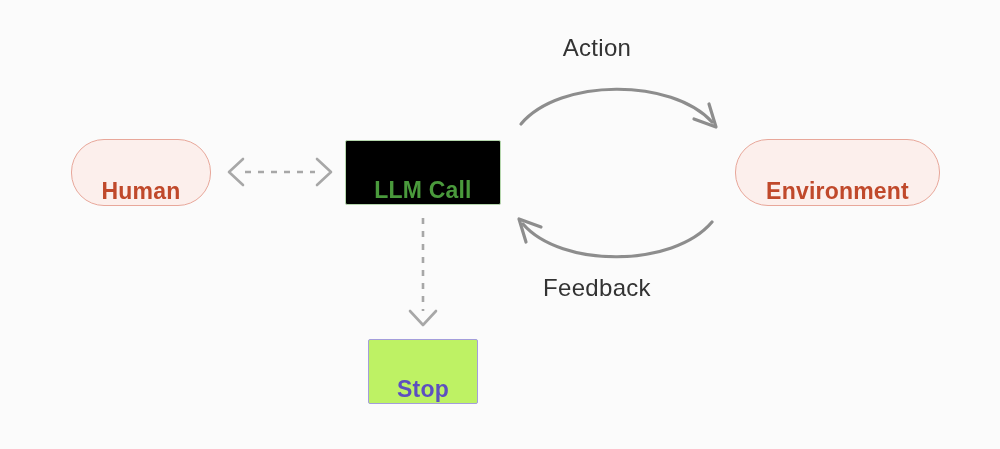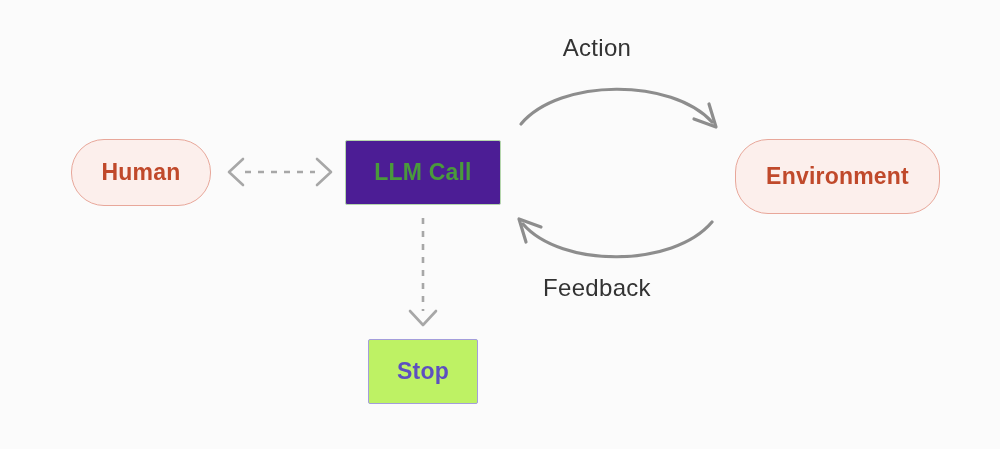--- a/index.html
+++ b/index.html
@@ -23,21 +23,21 @@
   .svg-layer {
     position: absolute;
     left: 0;
     top: 0;
     width: 1000px;
     height: 449px;
   }
   .node {
     position: absolute;
     display: flex;
-    align-items: center;
+    align-items: flex-end;
     justify-content: center;
     box-sizing: border-box;
     font-weight: bold;
     letter-spacing: 0.2px;
     white-space: nowrap;
   }
   
   #node-human {
     left: 71px;
     top: 139px;
@@ -47,36 +47,36 @@
     border-radius: 33px;
     background: #fcefec;
     color: #c0492b;
     font-size: 23px;
   }
   
   #node-environment {
     left: 735px;
     top: 139px;
     width: 205px;
-    height: 75px;
+    height: 67px;
     border: 1.6px solid #e8a79a;
     border-radius: 33px;
     background: #fcefec;
     color: #c0492b;
     font-size: 23px;
   }
   
   #node-llm-call {
     left: 345px;
     top: 140px;
     width: 156px;
     height: 65px;
     border: 1.6px solid #b5d6ad;
     border-radius: 2px;
-    background: #4c1d95;
+    background: #000000;
     color: #4a9a3c;
     font-size: 23px;
   }
   
   #node-stop {
     left: 368px;
     top: 339px;
     width: 110px;
     height: 65px;
     border: 1.6px solid #a49edb;

